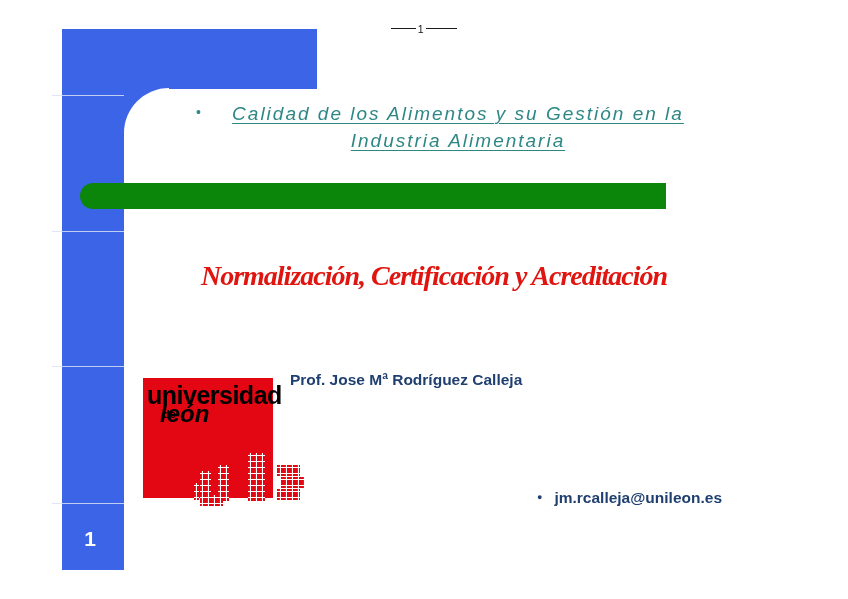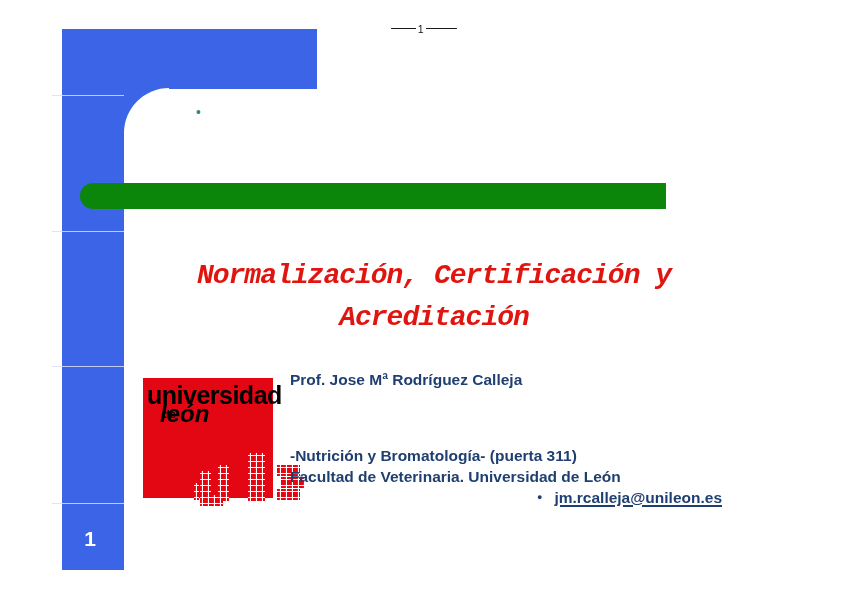--- a/index.html
+++ b/index.html
@@ -28,40 +28,40 @@
              border-radius:13px 0 0 13px;}
 
   
   .heading{position:absolute;left:198px;top:100px;width:520px;text-align:center;
            color:#2e8784;font-style:italic;font-size:19px;line-height:27px;letter-spacing:2px;
            text-decoration:underline;text-underline-offset:3px;text-decoration-thickness:1px;}
   .heading-bullet{position:absolute;left:196px;top:104px;font-size:14px;color:#2e8784;}
 
   
   .title-red{position:absolute;left:134px;top:255px;width:600px;text-align:center;
-             font-family:Liberation Mono, monospace;font-style:italic;font-weight:bold;
+             font-family:Liberation Serif, serif;font-style:italic;font-weight:bold;
              font-size:28px;line-height:42px;letter-spacing:-1px;color:#e01510;}
 
   
   .logo{position:absolute;left:143px;top:378px;width:175px;height:132px;}
   .logo svg{position:absolute;left:0;top:0;}
   .logo-word1{position:absolute;left:4px;top:3px;font-size:25px;font-weight:bold;color:#000;
               letter-spacing:-.5px;white-space:nowrap;}
   .logo-word2p{position:absolute;left:20px;top:30px;font-size:11px;font-weight:bold;color:#000;}
   .logo-word2{position:absolute;left:17px;top:22px;font-size:24px;font-weight:bold;color:#000;font-style:italic;}
 
   
   .contact{position:absolute;left:290px;top:0;width:438px;height:599px;color:#1f3f70;
            font-weight:bold;font-size:15.5px;}
   .cline{position:absolute;left:0;width:438px;text-align:left;line-height:19px;}
   .prof{top:370px;} .dept1{top:427px;} .dept2{top:446px;} .fac{top:467px;}
   .email-row{position:absolute;top:488px;left:0;width:432px;display:flex;
              justify-content:flex-end;align-items:center;gap:12px;}
   .email-bullet{font-size:9px;line-height:19px;}
-  .email-link{color:#1f3f70;font-weight:bold;text-decoration:underline;
+  .email-link{color:#1f3f70;font-weight:bold;
               text-decoration-thickness:2px;text-underline-offset:2px;cursor:pointer;}
 
   
   .slide-num{position:absolute;left:62px;top:527px;width:56px;text-align:center;
              color:#ffffff;font-weight:bold;font-size:21px;}
 </style>
 </head>
 <body>
 
 <div class="slide">
@@ -77,20 +77,24 @@
   <div class="corner-blue"></div>
   <div class="corner-white"></div>
   <div class="divline dl1"></div>
   <div class="divline dl2"></div>
   <div class="divline dl3"></div>
   <div class="divline dl4"></div>
 
   <div class="green-bar"></div>
 
   <div class="heading-bullet">•</div>
+  <div class="heading">
+    <span>Calidad de los Alimentos y su Gestión en la</span><br>
+    <span>Industria Alimentaria</span>
+  </div>
 
   <div class="title-red">Normalización, Certificación y Acreditación</div>
 
   <div class="logo">
     <svg width="175" height="132" viewBox="0 0 175 132">
       <defs>
         <pattern id="grout" width="6" height="6" patternUnits="userSpaceOnUse">
           <path d="M0 5.5 H6 M5.5 0 V6" stroke="#ffffff" stroke-width="1.2" fill="none"></path>
         </pattern>
         <clipPath id="letters">
@@ -111,22 +115,20 @@
         <rect x="40" y="70" width="135" height="62" fill="url(#grout)"></rect>
       </g>
     </svg>
     <div class="logo-word1">universidad</div>
     <div class="logo-word2p">de</div>
     <div class="logo-word2">león</div>
   </div>
 
   <div class="contact">
     <div class="cline prof">Prof. Jose Mª Rodríguez Calleja</div>
-    <div class="cline dept2">-Nutrición y Bromatología- (puerta 311)</div>
-    <div class="cline fac">Facultad de Veterinaria. Universidad de León</div>
     <div class="email-row">
       <span class="email-bullet">●</span>
       <a class="email-link">jm.rcalleja@unileon.es</a>
     </div>
   </div>
 
   <div class="slide-num">1</div>
 
 </div>
 

